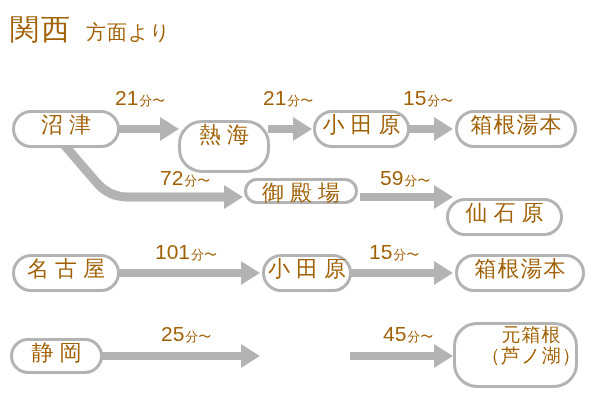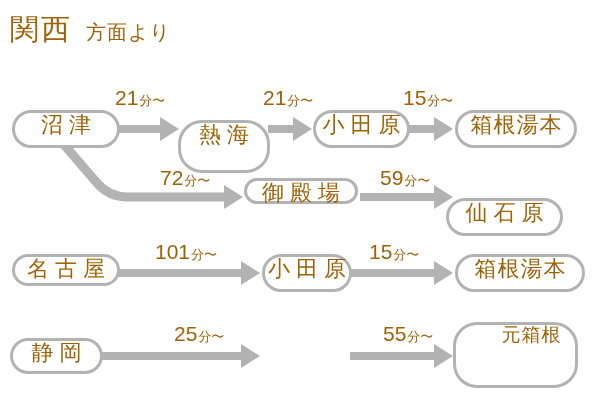--- a/index.html
+++ b/index.html
@@ -106,35 +106,36 @@
       <span>箱根湯本</span>
     </div>
 
   <div class="station ls-wide" style="left:244px; top:178px; width:114px; height:26px;">
       <span>御殿場</span>
     </div>
   <div class="station ls-wide" style="left:446px; top:178px; width:117px; height:38px;margin-top:20px;">
       <span>仙石原</span>
     </div>
 
-  <div class="station ls-wide" style="left:12px; top:254px; width:108px; height:32px;">
+  <div class="station ls-wide" style="left:12px; top:254px; width:108px; height:38px;">
       <span>名古屋</span>
     </div>
   <div class="station ls-wide" style="left:262px; top:254px; width:90px; height:38px;">
       <span>小田原</span>
     </div>
   <div class="station ls-tight" style="left:455px; top:254px; width:130px; height:38px;">
       <span>箱根湯本</span>
     </div>
 
   <div class="station ls-wide" style="left:10px; top:338px; width:93px; height:36px;">
       <span>静岡</span>
     </div>
   <div class="station tall ls-tight" style="left:453px; top:322px; width:125px; height:66px;">
     <span>元箱根</span>
+    <span class="line2">（芦ノ湖）</span>
   </div>
 
   <div class="time" style="left:115px; top:86px;  width:64px;">
       <span class="num">21</span>
       <span class="unit">分〜</span>
     </div>
   <div class="time" style="left:263px; top:86px;  width:64px;">
       <span class="num">21</span>
       <span class="unit">分〜</span>
     </div>
@@ -154,22 +155,22 @@
 
   <div class="time" style="left:155px; top:240px; width:64px;">
       <span class="num">101</span>
       <span class="unit">分〜</span>
     </div>
   <div class="time" style="left:369px; top:240px; width:64px;">
       <span class="num">15</span>
       <span class="unit">分〜</span>
     </div>
 
-  <div class="time" style="left:174px; top:322px; width:64px;">
+  <div class="time" style="left:161px; top:322px; width:64px;">
       <span class="num">25</span>
       <span class="unit">分〜</span>
     </div>
   <div class="time" style="left:383px; top:322px; width:64px;">
-      <span class="num">55</span>
+      <span class="num">45</span>
       <span class="unit">分〜</span>
     </div>
 
 </div>
 
 </body></html>

